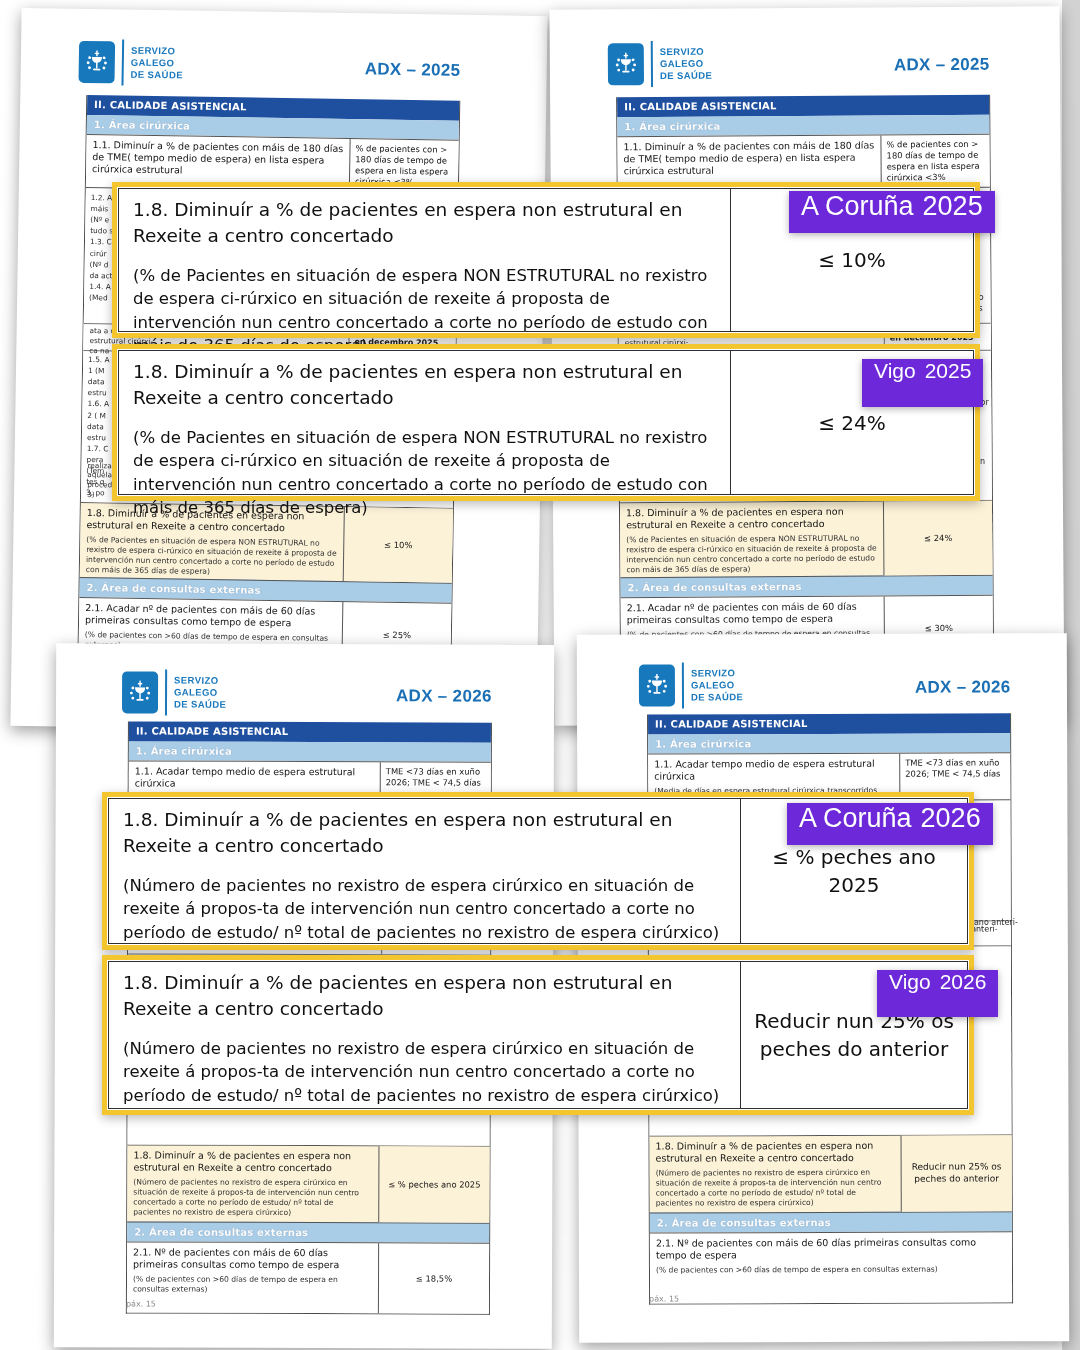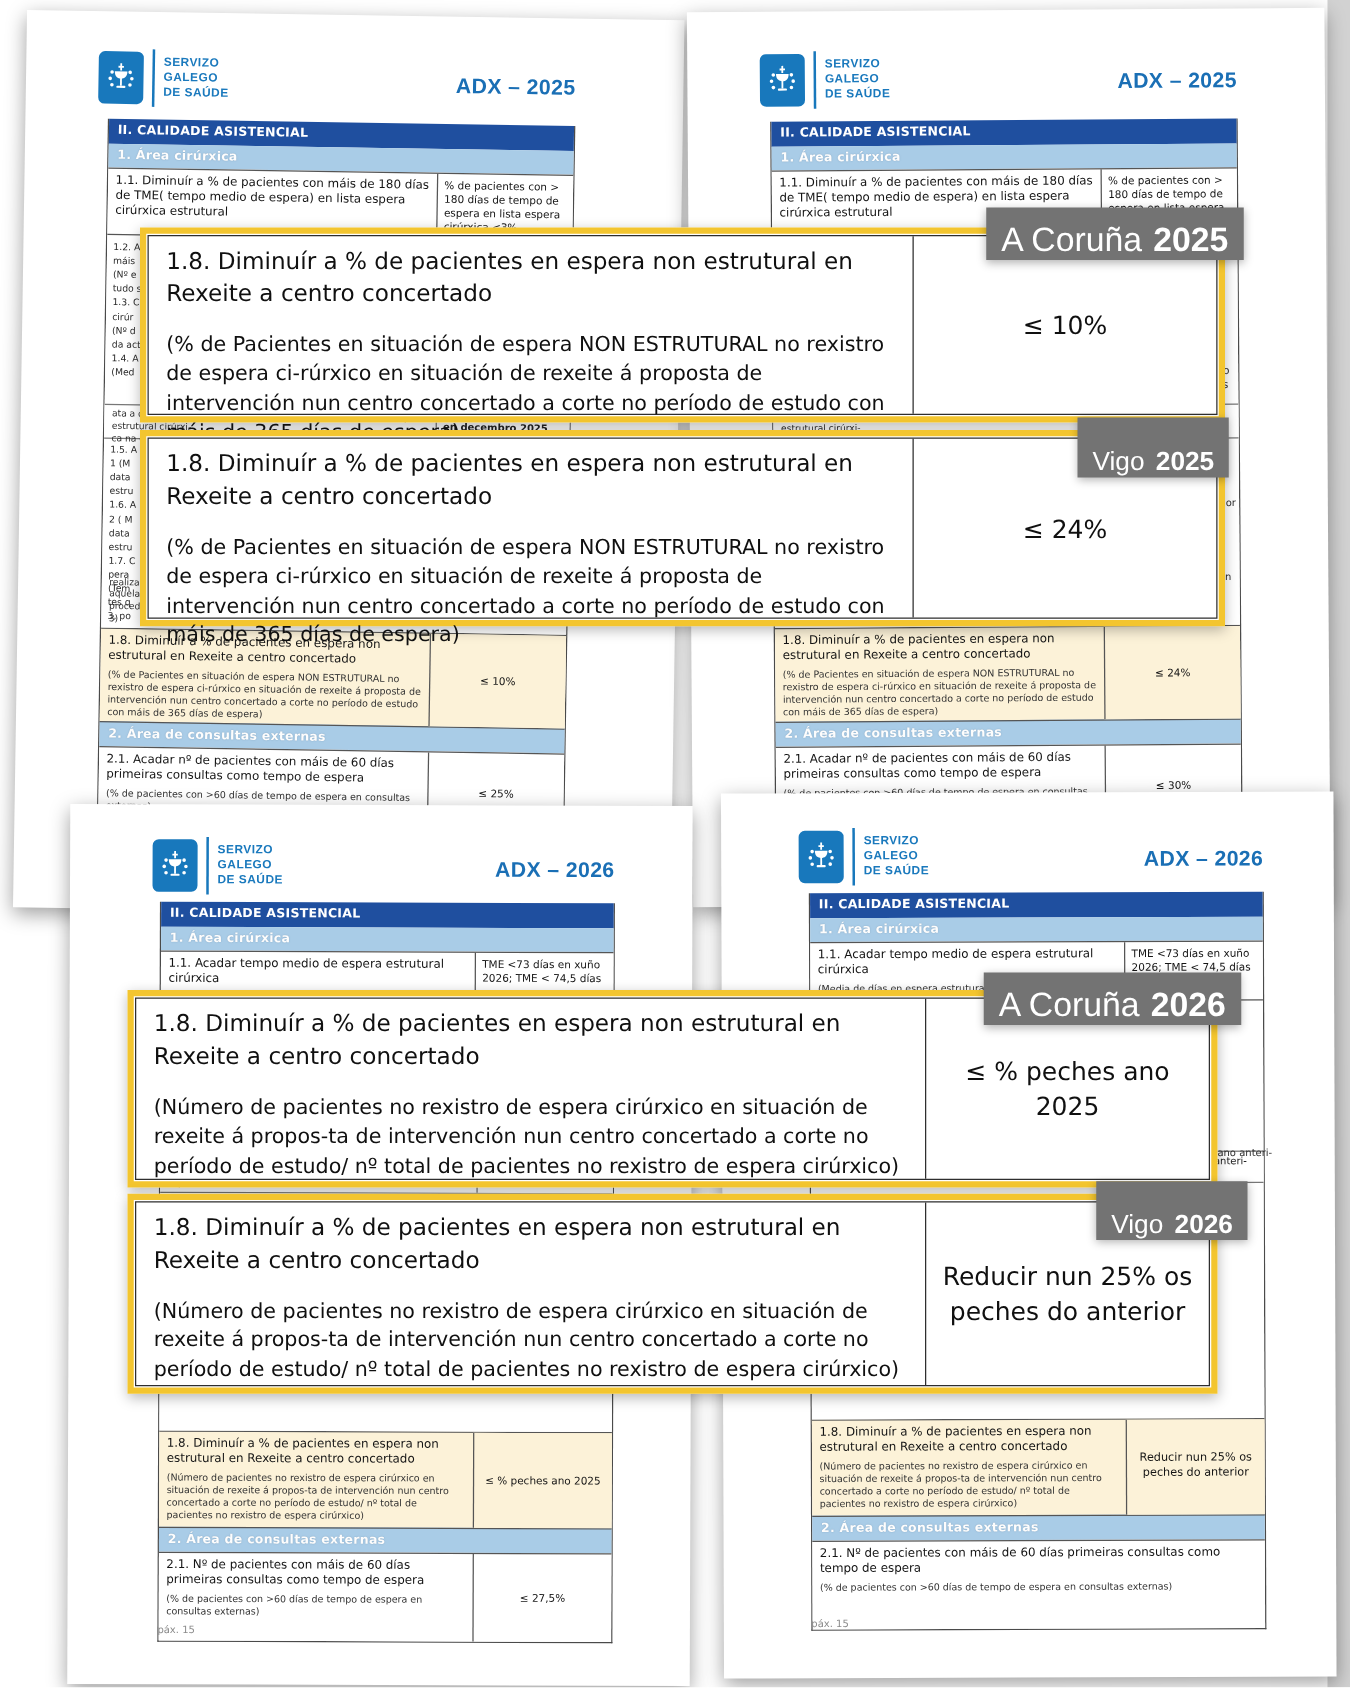--- a/index.html
+++ b/index.html
@@ -49,24 +49,24 @@
   .co-inner{flex:1;display:flex;border:1px solid #2e2e2e;margin:1px;background:#fff;}
   .co-left{flex:1;padding:8px 16px 8px 14px;color:#101010;}
   .co-title{font-size:18.5px;line-height:1.4;}
   .co-desc{font-size:16.5px;line-height:1.42;margin-top:15px;}
   .co-right{border-left:1px solid #2e2e2e;display:flex;align-items:center;justify-content:center;
             text-align:center;font-size:20px;color:#101010;padding:0 10px;white-space:pre-line;line-height:1.4;}
   .w2025 .co-right{width:222px;}
   .w2026 .co-right{width:206px;}
 
   
-  .plabel{position:absolute;z-index:4;background:#737373;color:#fff;display:flex;align-items:flex-end;
+  .plabel{position:absolute;z-index:4;background:#6d28d9;color:#fff;display:flex;align-items:flex-start;
           justify-content:center;gap:9px;padding:0 12px;box-shadow:0 2px 7px rgba(0,0,0,.3);
-          font-family:"Liberation Sans",sans-serif;}
-  .plabel .yr{font-weight:bold;}
+          font-family:"Liberation Sans",sans-serif;margin-top:25px;}
+  .plabel .yr{font-weight:normal;}
   .fs27{font-size:27px;}.fs31{font-size:21px;}
 
   
   .frag{position:absolute;z-index:2;font-size:8px;line-height:1.35;color:#2e2e2e;white-space:pre-line;}
 </style>
 </head>
 <body>
 
 <div class="canvas">
   <div class="edge-strip"></div>
@@ -275,21 +275,21 @@
           <div class="rd">(Número de pacientes no rexistro de espera cirúrxico en situación de rexeite á propos-ta de intervención nun centro concertado a corte no período de estudo/ nº total de pacientes no rexistro de espera cirúrxico)</div>
         </div>
         <div class="tcell-r center rv" style="width:100px;">≤ % peches ano 2025</div>
       </div>
       <div class="band-light" style="border-top:1px solid #555;">2. Área de consultas externas</div>
       <div class="trow" style="height:70px;">
         <div class="tcell-l">
           <div class="rt">2.1.  Nº de pacientes con máis de 60 días primeiras consultas como tempo de espera</div>
           <div class="rd">(% de pacientes con &gt;60 días de tempo de espera en consultas externas)</div>
         </div>
-        <div class="tcell-r center rv" style="width:100px;">≤ 27,5%</div>
+        <div class="tcell-r center rv" style="width:100px;">≤ 18,5%</div>
       </div>
     </div>
     <div class="footer" style="left:72px;top:656px;">páx. 15</div>
   </div>
 
   <div class="page z2" style="left:578px;top:634px;width:490px;height:708px;transform:rotate(-.2deg);">
     <div class="logo-row" style="left:62px;top:28px;">
       <div class="logo-icon">
         <svg width="26" height="32" viewBox="0 0 36 42">
           <g fill="#ffffff">

